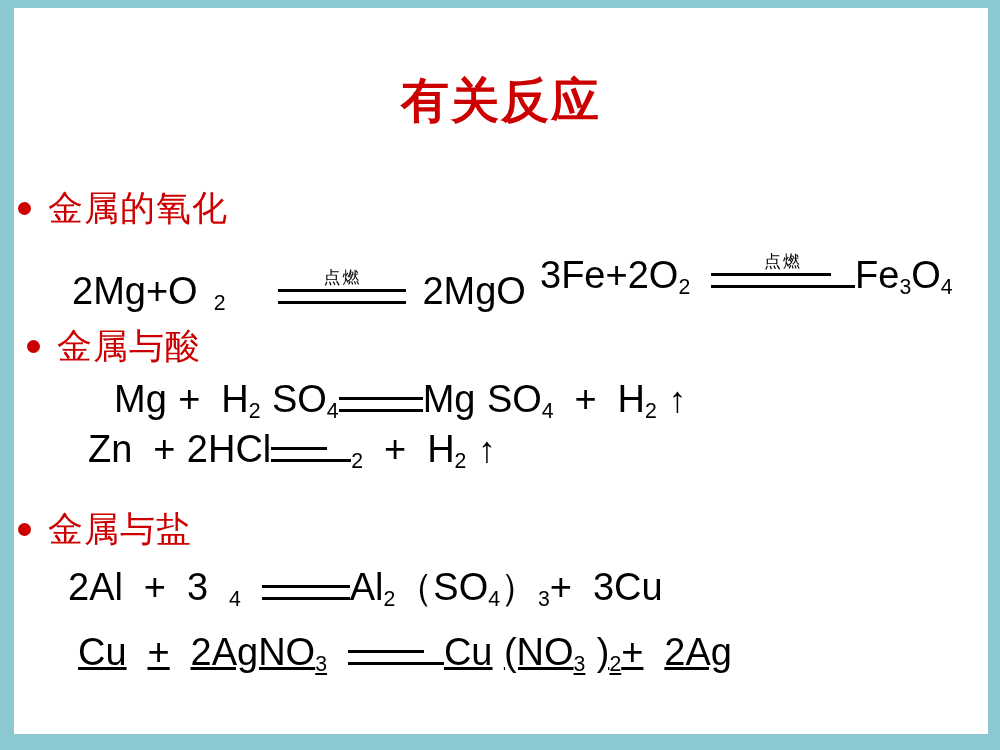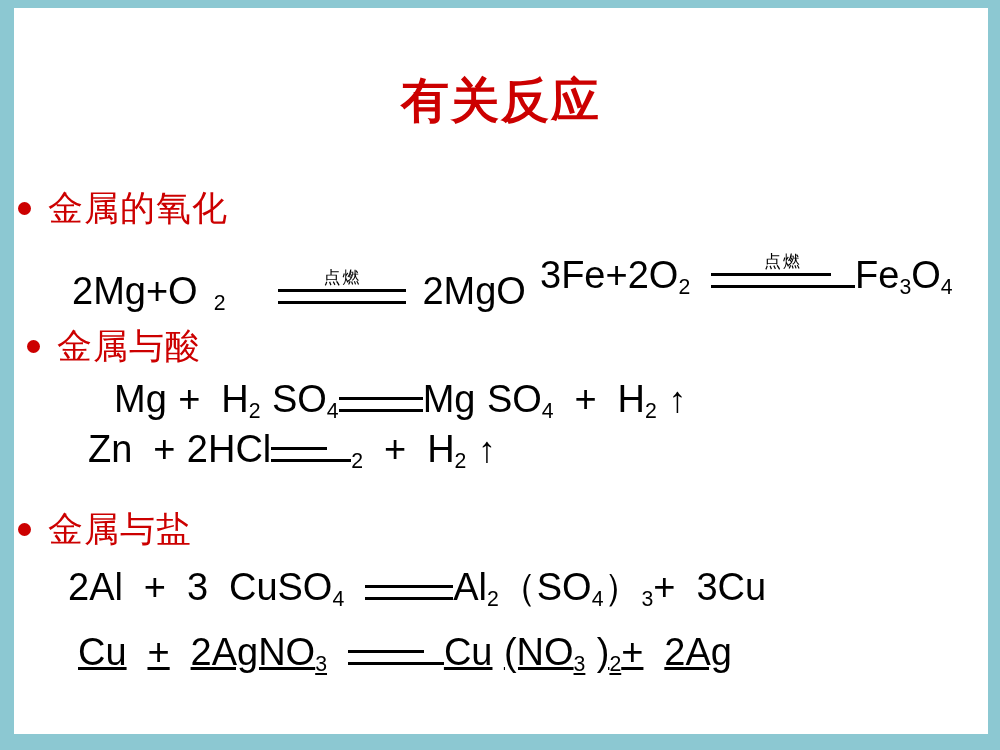--- a/index.html
+++ b/index.html
@@ -253,21 +253,20 @@
       <span class="bullet-label">金属与盐</span>
     </div>
 
     <div class="equation" id="eq-al-cuso4">
       <span class="term">2Al</span>
       <span class="sp-wide"></span>
       <span class="term">+</span>
       <span class="sp-wide"></span>
       <span class="term">3</span>
       <span class="sp-wide"></span>
-      <span class="term">CuSO</span>
         <sub>4</sub>
       <span class="sp-wide"></span>
       <span class="rxn">
         <span class="lines">
           <span class="ln top" style="width:88px"></span>
           <span class="ln bottom" style="width:88px"></span>
         </span>
       </span>
       <span class="term">Al</span>
         <sub>2</sub>

